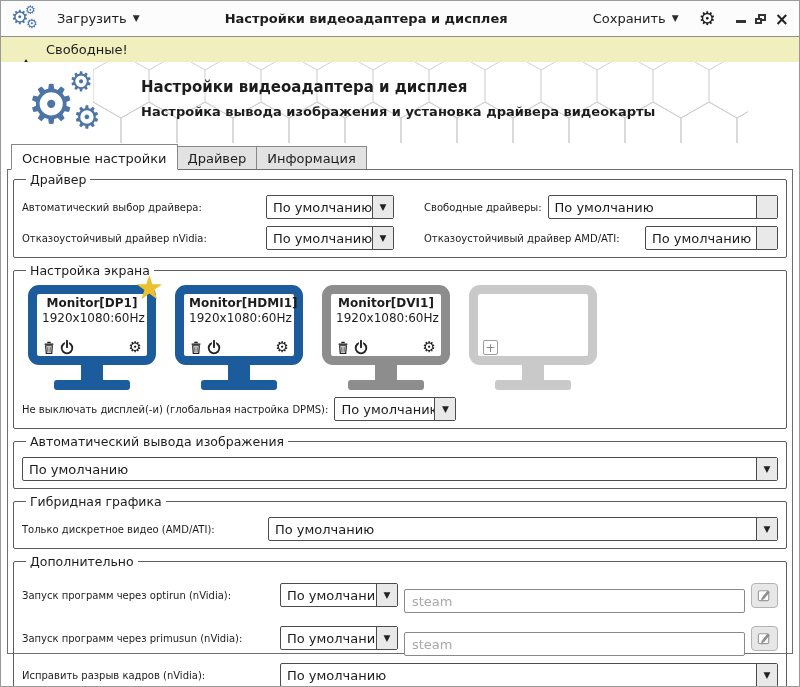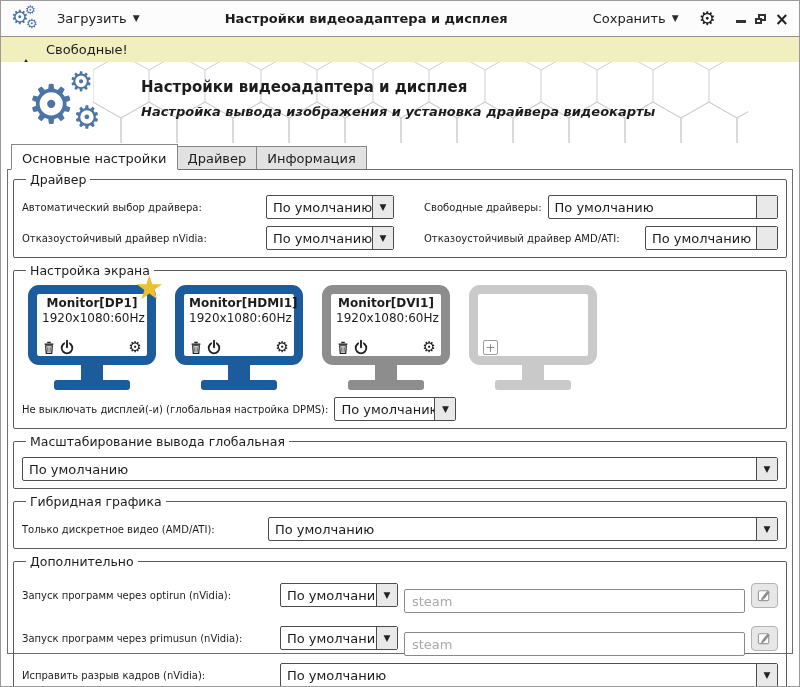--- a/index.html
+++ b/index.html
@@ -34,21 +34,21 @@
   .warn-text{font-size:13px;}
   
   .hero{position:relative;height:81px;background:#fff;overflow:hidden;}
   .hexes{position:absolute;left:92px;top:0;opacity:.85;}
   .hero-logo{position:absolute;left:26px;top:6px;width:96px;height:72px;color:#4c75a5;}
   .hero-logo .g1{position:absolute;left:0;top:10px;font-size:54px;line-height:54px;}
   .hero-logo .g2{position:absolute;left:42px;top:0;font-size:27px;line-height:27px;}
   .hero-logo .g3{position:absolute;left:46px;top:34px;font-size:31px;line-height:31px;}
   .hero-text{position:absolute;left:140px;top:16px;}
   .hero-title{font-size:15px;font-weight:bold;}
-  .hero-sub{font-size:13px;font-weight:600;margin-top:8px;font-style:italic;}
+  .hero-sub{font-size:13px;font-weight:600;margin-top:8px;}
   
   .tabbar{position:relative;z-index:3;display:flex;align-items:flex-end;padding-left:10px;height:26px;}
   .tab{font-size:13px;padding:4px 10px 3px;border:1px solid #878787;border-bottom:none;
        background:#e2e2e2;margin-right:-1px;height:23px;}
   .tab.active{background:#ffffff;height:26px;padding-top:6px;margin-bottom:-1px;border-bottom:1px solid #ffffff;}
   
   .content{position:relative;margin:0 6px;border:1px solid #6f6f6f;padding:2px 3px 4px;height:485px;background:#fff;}
   fieldset.group{border:1px solid #5c5c5c;border-radius:2px;margin:0 2px 5px;padding:1px 8px 7px;}
   fieldset.group legend{font-size:12.5px;padding:0 4px;margin-left:4px;}
   .frow{display:flex;align-items:center;margin-top:7px;gap:6px;}
@@ -284,21 +284,21 @@
         <div class="combo w122">
           <span class="cval">По умолчанию</span>
           <span class="cbtn">
               <span>▼</span>
             </span>
         </div>
       </div>
     </fieldset>
 
     <fieldset class="group">
-      <legend>Масштабирование вывода глобальная</legend>
+      <legend>Автоматический вывода изображения</legend>
       <div class="frow">
         <div class="combo grow">
           <span class="cval">По умолчанию</span>
           <span class="cbtn">
               <span>▼</span>
             </span>
         </div>
       </div>
     </fieldset>
 

